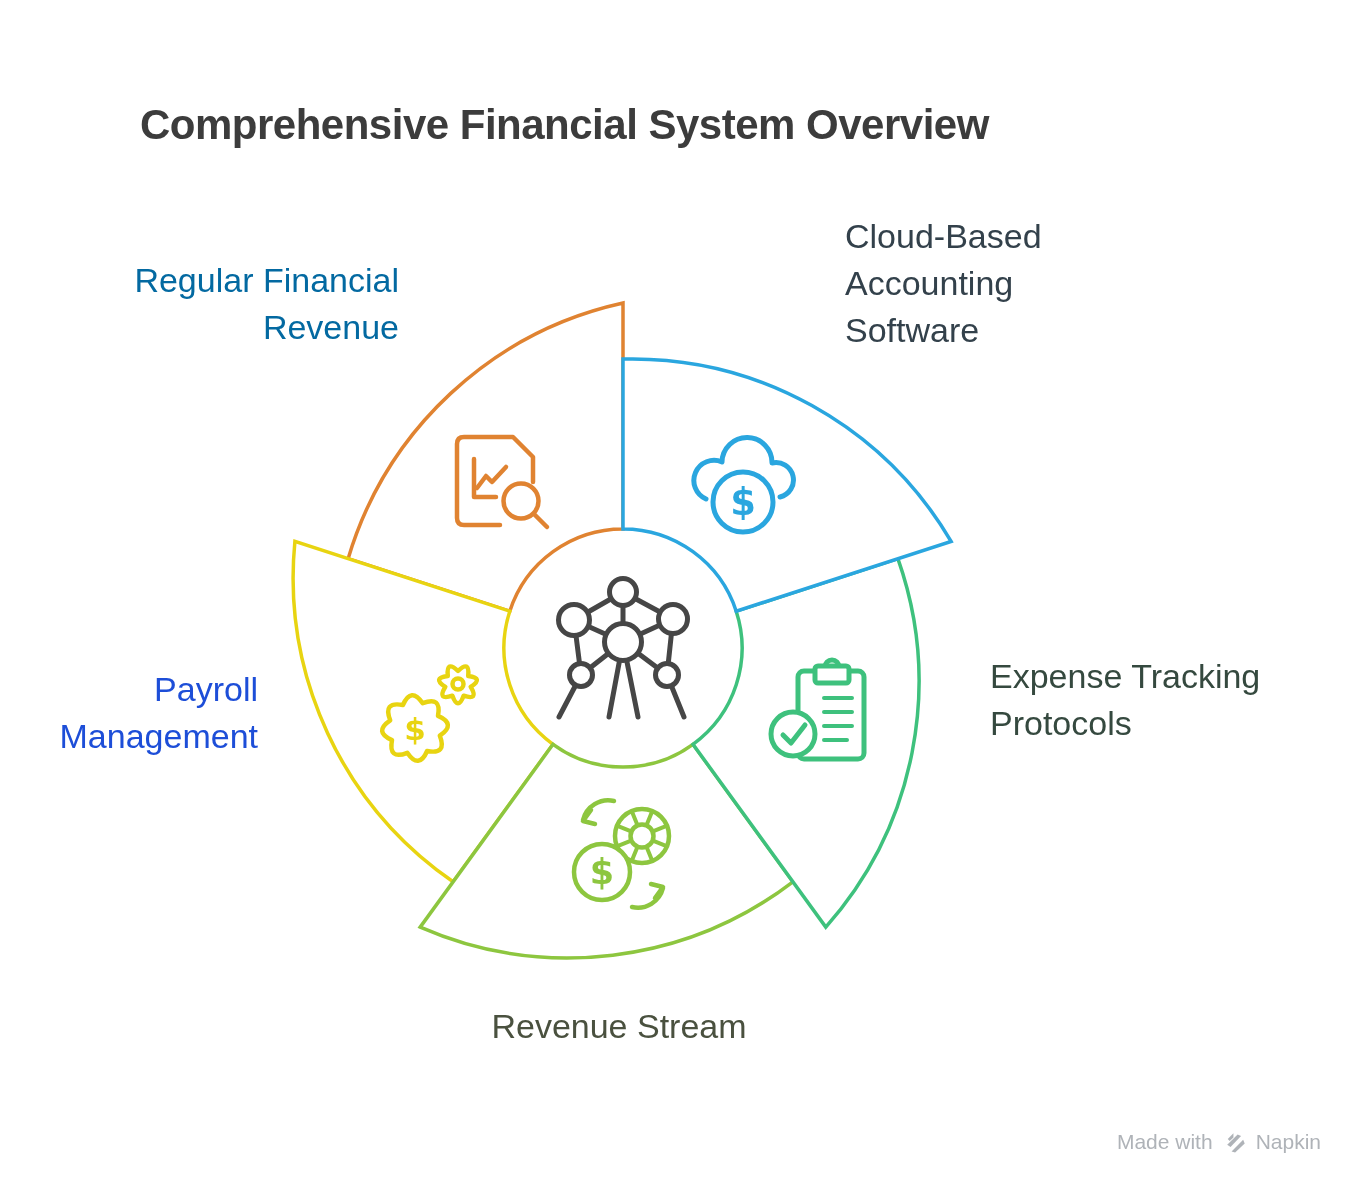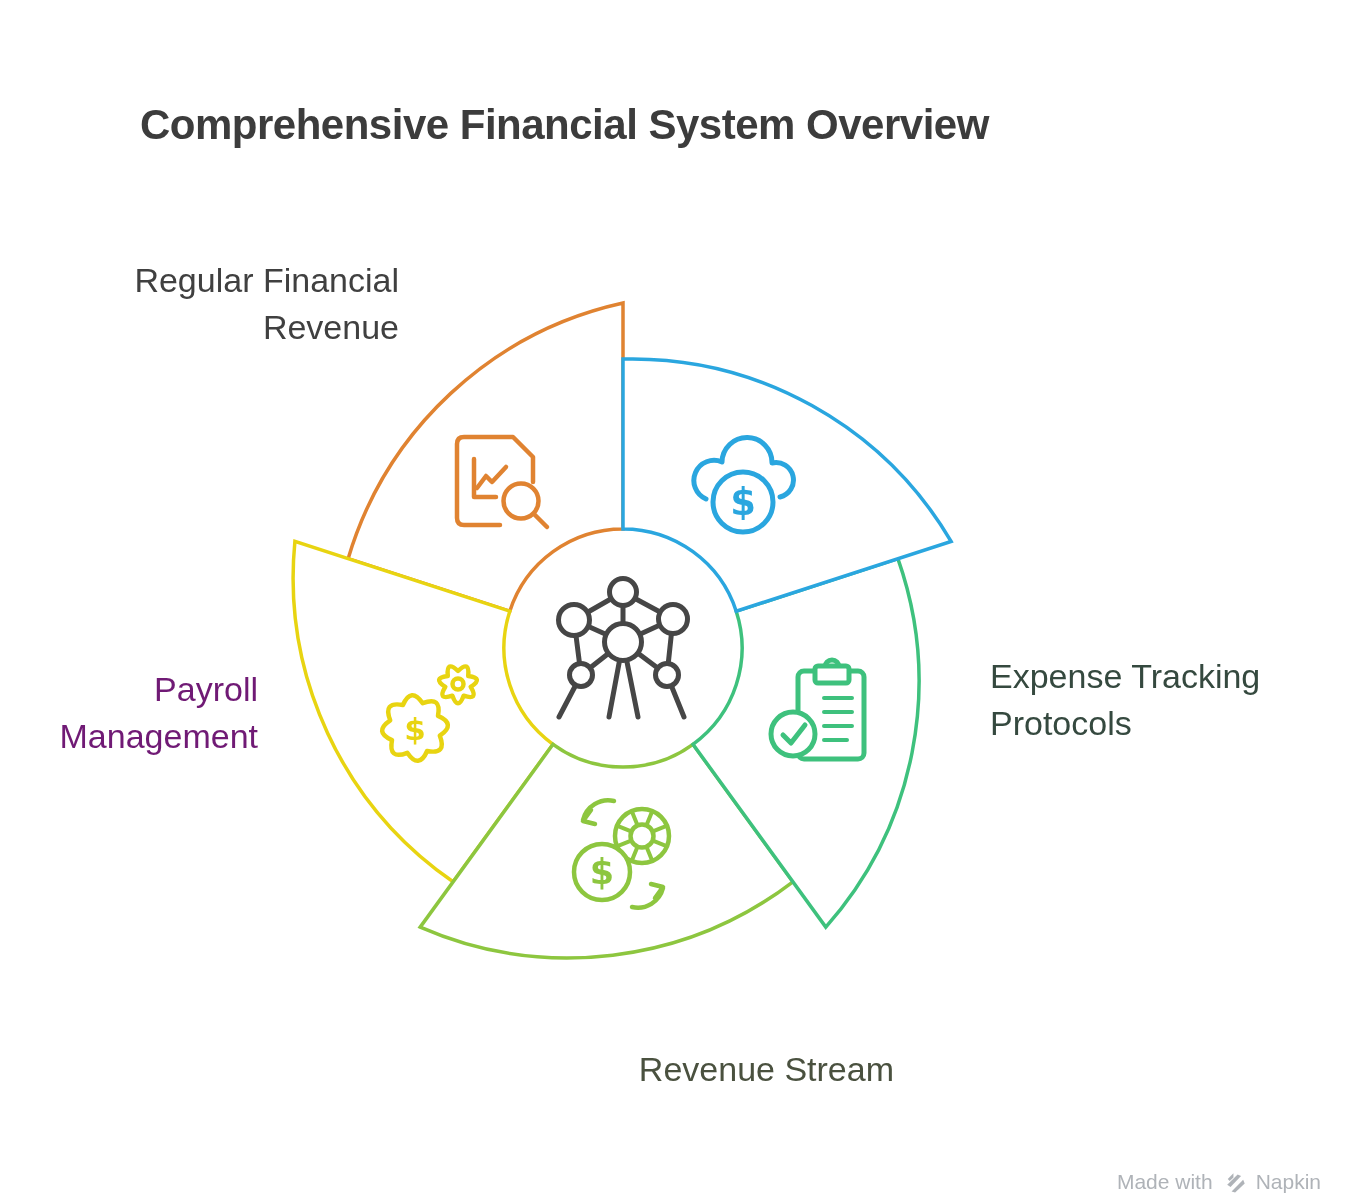--- a/index.html
+++ b/index.html
@@ -5,25 +5,25 @@
   html,body{margin:0;padding:0;background:#fff;}
   .stage{position:relative;width:1368px;height:1200px;background:#ffffff;overflow:hidden;
          font-family:"Liberation Sans",sans-serif;text-decoration:underline;}
   .page-title{position:absolute;left:140px;top:100px;margin:0;font-size:42px;font-weight:700;
               letter-spacing:-0.5px;line-height:50px;}
   svg.diagram{position:absolute;left:0;top:0;}
   .seg-label{position:absolute;font-size:34px;line-height:47px;font-weight:400;}
   .seg-label span{display:block;}
   .lbl-cloud{left:845px;top:213px;text-align:left;}
   .lbl-expense{left:990px;top:653px;text-align:left;}
-  .lbl-revenue{left:344px;top:1003px;width:550px;text-align:right;margin-top:43px;}
+  .lbl-revenue{left:344px;top:1003px;width:550px;text-align:center;}
   .lbl-payroll{right:1110px;top:666px;text-align:right;white-space:nowrap;}
   .lbl-reviews{right:969px;top:257px;text-align:right;white-space:nowrap;}
   .watermark{position:absolute;right:47px;top:1129px;display:flex;align-items:center;gap:9px;
-             font-size:21px;font-weight:400;margin-top:40px;}
+             font-size:21px;font-weight:400;}
   .watermark svg{display:block;}
   .blade{fill:#ffffff;stroke-width:3.5;}
   .icon{fill:none;stroke-width:4.5;stroke-linecap:round;stroke-linejoin:round;}
   .icon-thick{stroke-width:5;}
   .dollar{font-family:"DejaVu Sans",sans-serif;font-weight:bold;text-anchor:middle;stroke:none;}
 </style>
 </head>
 <body>
 
 <div class="stage">
@@ -96,36 +96,41 @@
                M 581,675 L 559,717 M 623,642 L 609,717 M 623,642 L 638,717 M 667,675 L 684,717"></path>
       <circle cx="623" cy="592" r="13.5" fill="#ffffff"></circle>
       <circle cx="574" cy="620" r="15.5" fill="#ffffff"></circle>
       <circle cx="673" cy="619" r="14.5" fill="#ffffff"></circle>
       <circle cx="581" cy="675" r="11.5" fill="#ffffff"></circle>
       <circle cx="667" cy="675" r="11.5" fill="#ffffff"></circle>
       <circle cx="623" cy="642" r="18.5" fill="#ffffff"></circle>
     </g>
   </svg>
 
-  <div class="seg-label lbl-reviews" style="color: #404040;">
+  <div class="seg-label lbl-reviews" style="color: #0369a1;">
     <span>Regular Financial</span>
     <span>Revenue</span>
   </div>
 
+  <div class="seg-label lbl-cloud" style="color: rgb(51, 65, 75);">
+    <span>Cloud-Based</span>
+    <span>Accounting</span>
+    <span>Software</span>
+  </div>
 
   <div class="seg-label lbl-expense" style="color: rgb(53, 73, 63);">
     <span>Expense Tracking</span>
     <span>Protocols</span>
   </div>
 
   <div class="seg-label lbl-revenue" style="color: rgb(74, 81, 63);">
     <span>Revenue Stream</span>
   </div>
 
-  <div class="seg-label lbl-payroll" style="color: #701a75;">
+  <div class="seg-label lbl-payroll" style="color: #1d4ed8;">
     <span>Payroll</span>
     <span>Management</span>
   </div>
 
   <div class="watermark" style="color: rgb(175, 179, 184);">
     <span>Made with</span>
     <svg width="25" height="25" viewBox="0 0 24 24" fill="#AFB3B8">
       <path d="M 5.5,9.5 L 11,4 L 11,8.2 L 7.3,11.6 Z"></path>
       <path d="M 5,15.2 L 15,5.2 L 18.3,6.8 L 8.2,17.2 Z"></path>
       <path d="M 9.2,21.6 L 20.3,10.2 L 21.8,13.8 L 12.6,22.6 Z"></path>

